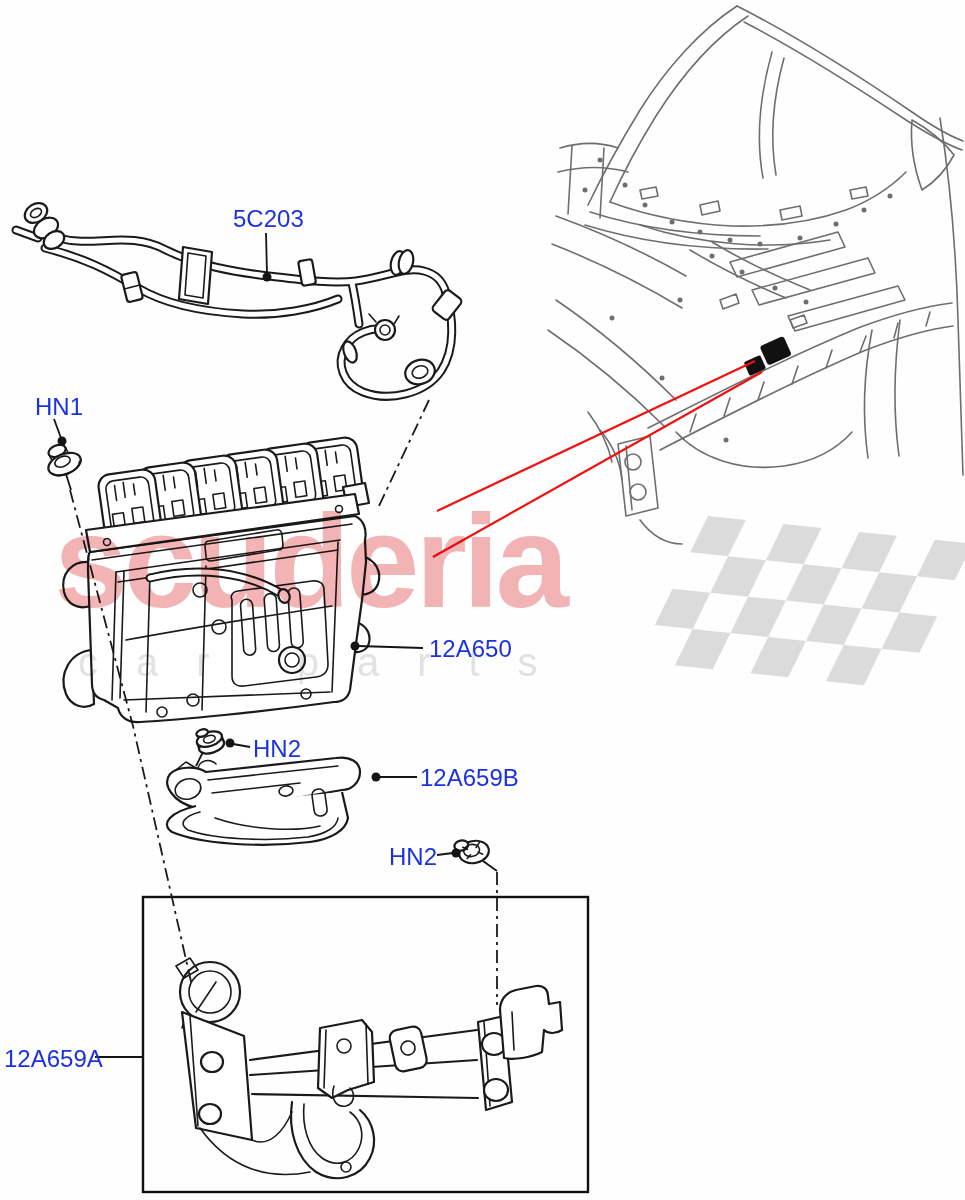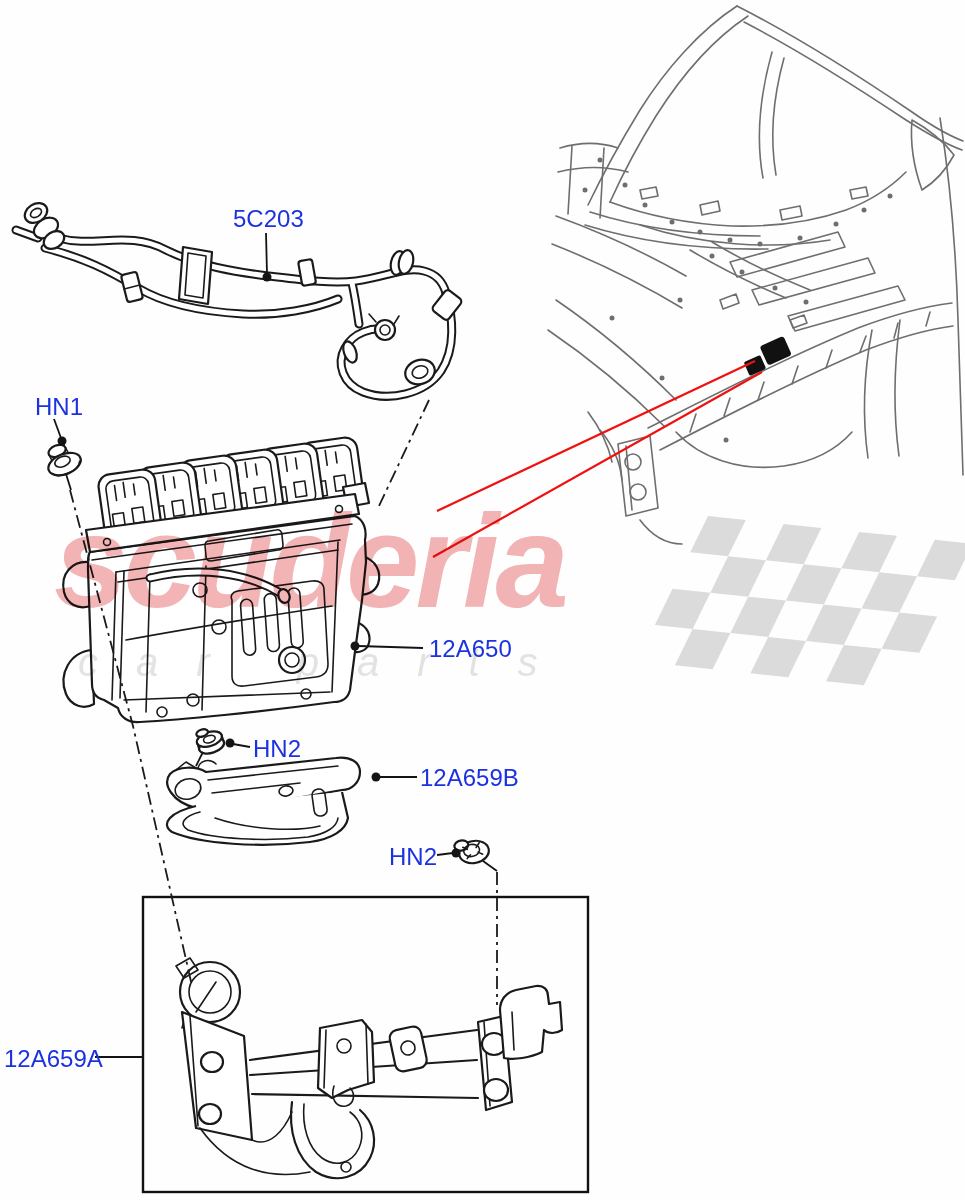--- a/index.html
+++ b/index.html
@@ -13,21 +13,21 @@
   .ink-fill{stroke:#1a1a1a;fill:#ffffff;stroke-width:2.2;stroke-linejoin:round;}
   .tube-out{stroke:#1a1a1a;fill:none;stroke-width:9;stroke-linecap:round;}
   .tube-in{stroke:#ffffff;fill:none;stroke-width:5;stroke-linecap:round;}
   .veh{stroke:#6e6e6e;fill:none;stroke-width:1.6;stroke-linecap:round;stroke-linejoin:round;}
   .veh-dot{fill:#6e6e6e;stroke:none;}
   .dash{stroke:#1a1a1a;fill:none;stroke-width:1.8;stroke-dasharray:13 5 3 5;}
   .leader{stroke:#141414;fill:none;stroke-width:1.8;}
   .leaderdot{fill:#141414;stroke:none;}
   .callout-text{font-family:"Liberation Sans",sans-serif;font-size:24px;}
   
-  .wm{position:absolute;left:0;top:0;width:965px;height:1200px;pointer-events:none;font-style:italic;}
+  .wm{position:absolute;left:0;top:0;width:965px;height:1200px;pointer-events:none;}
   .wm-brand{position:absolute;left:54px;top:496px;font-size:132px;font-weight:bold;
             letter-spacing:-4px;line-height:1;color:#f2b4b4;mix-blend-mode:multiply;}
   .wm-sub{position:absolute;left:78px;top:642px;font-size:40px;letter-spacing:38px;
           line-height:1;color:#e3e3e3;mix-blend-mode:multiply;}
   .wm-flag{position:absolute;left:636px;top:488px;mix-blend-mode:multiply;}
   .flag-cell{fill:#dcdcdc;stroke:none;}
 </style>
 </head>
 <body>
 

